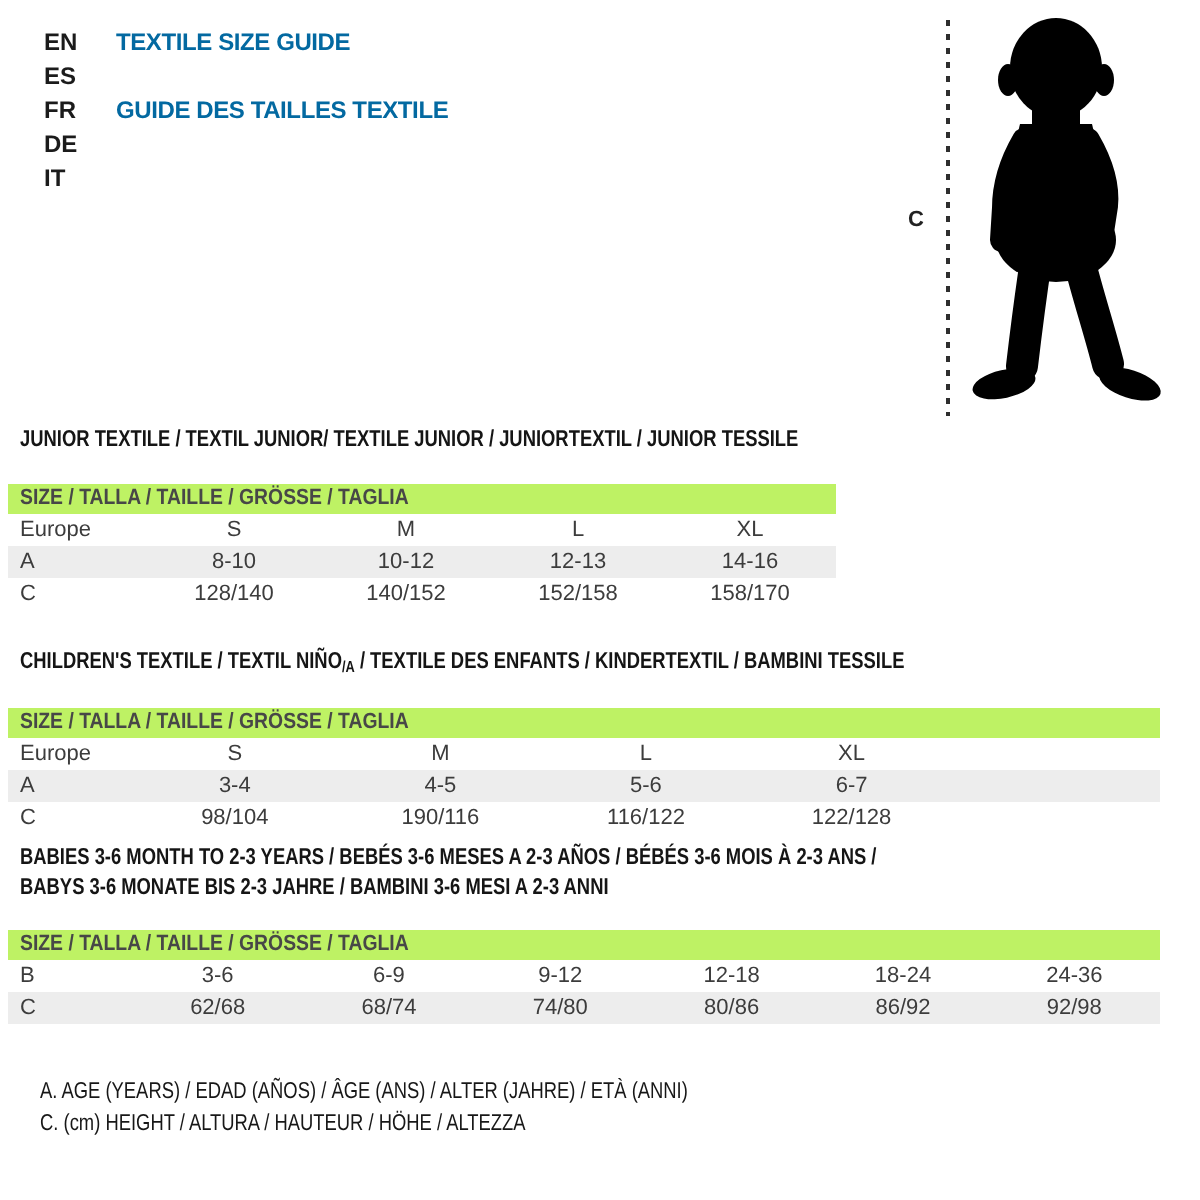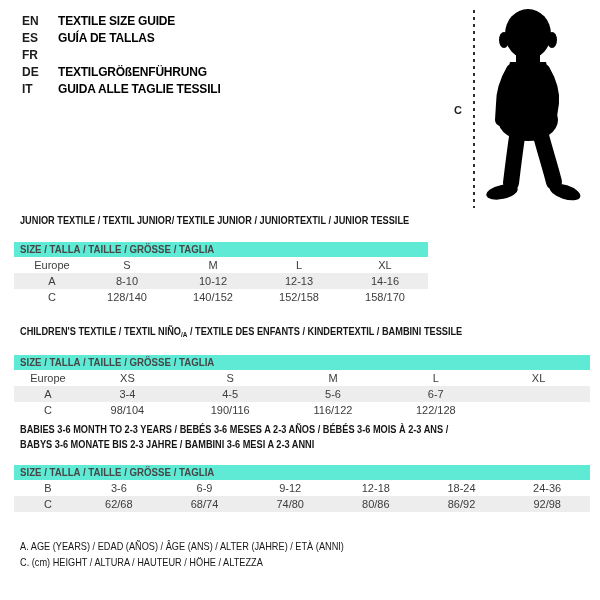--- a/index.html
+++ b/index.html
@@ -4,83 +4,81 @@
 <style>
   html,body{margin:0;padding:0;background:#fff;}
   .canvas{
     position:relative;width:600px;height:600px;background:#ffffff;overflow:hidden;
     font-family:"Liberation Sans",sans-serif;color:#1e1e1e;
   }
   
   .lang-list{position:absolute;left:22px;top:13px;}
   .lang-row{display:flex;height:17px;line-height:17px;}
   .lang-code{width:36px;font-size:12px;font-weight:700;color:#1b1b1b;}
-  .lang-title{font-size:12px;font-weight:700;color:#000000;letter-spacing:-0.2px;}
+  .lang-title{font-size:12px;font-weight:700;color:#0369a1;letter-spacing:-0.2px;}
   .cond{display:inline-block;transform:scaleX(0.88);transform-origin:0 50%;white-space:nowrap;}
   .cond80{display:inline-block;transform:scaleX(0.80);transform-origin:0 50%;white-space:nowrap;}
   
   .figure{position:absolute;left:452px;top:4px;width:146px;height:210px;}
   .dash-line{
     position:absolute;left:21px;top:6px;width:2px;height:198px;
     background:repeating-linear-gradient(to bottom,#2e2e2e 0 3px,transparent 3px 7px);
   }
   .height-label{position:absolute;left:2px;top:100px;font-size:11px;font-weight:700;color:#222;}
   .silhouette{position:absolute;left:28px;top:2px;}
   
-  .sec{position:absolute;left:14px;}
+  .sec{position:absolute;left:4px;}
   .sec-junior{top:213px;width:414px;}
   .sec-children{top:324px;width:576px;}
   .sec-babies{top:422px;width:576px;}
   .sec-title{padding-left:6px;font-size:11.5px;font-weight:700;color:#151515;line-height:14px;white-space:nowrap;}
   .sec-title sub{font-size:8px;vertical-align:-2px;}
   .sec-babies .sec-title{line-height:15px;}
   
   .size-table{width:100%;font-size:11px;color:#3c3c3c;}
   .sec-junior .size-table{margin-top:15px;}
   .sec-children .size-table{margin-top:13px;}
   .sec-babies .size-table{margin-top:13px;}
   .t-headerbar{
-    background:#5eead4;height:15px;line-height:15px;padding-left:6px;
+    background:#bef264;height:15px;line-height:15px;padding-left:6px;
     font-size:11px;font-weight:700;color:#474747;
   }
   .t-row{display:grid;height:16px;line-height:16px;align-items:center;}
   .t-row.shaded{background:#ededed;}
   .g4{grid-template-columns:70px repeat(4,1fr);}
   .g5{grid-template-columns:62px repeat(5,1fr);}
   .g6{grid-template-columns:62px repeat(6,1fr);}
   .t-cell{text-align:center;}
-  .t-label{text-align:center;padding-left:6px;}
+  .t-label{text-align:left;padding-left:6px;}
   
   .notes{position:absolute;left:20px;top:538px;}
   .note-line{height:16px;line-height:16px;font-size:11.5px;font-weight:400;color:#171717;white-space:nowrap;}
 </style>
 </head>
 <body>
 
 <div class="canvas">
 
   <div class="lang-list">
     <div class="lang-row">
       <span class="lang-code">EN</span>
       <span class="lang-title">TEXTILE SIZE GUIDE</span>
     </div>
     <div class="lang-row">
       <span class="lang-code">ES</span>
-      <span class="lang-title">GUÍA DE TALLAS</span>
     </div>
     <div class="lang-row">
       <span class="lang-code">FR</span>
+      <span class="lang-title">GUIDE DES TAILLES TEXTILE</span>
     </div>
     <div class="lang-row">
       <span class="lang-code">DE</span>
-      <span class="lang-title">TEXTILGRÖßENFÜHRUNG</span>
     </div>
     <div class="lang-row">
       <span class="lang-code">IT</span>
-      <span class="lang-title">GUIDA ALLE TAGLIE TESSILI</span>
     </div>
   </div>
 
   <div class="figure">
     <span class="height-label">C</span>
     <div class="dash-line"></div>
     <svg class="silhouette" width="112" height="204" viewBox="0 0 112 204" xmlns="http://www.w3.org/2000/svg">
       <g fill="#000000" stroke="none">
 
         <ellipse cx="24" cy="34" rx="5" ry="8"></ellipse>
@@ -144,21 +142,20 @@
   <section class="sec sec-children">
     <div class="sec-title">
       <span class="cond80"><span>CHILDREN'S TEXTILE / TEXTIL NIÑO</span><sub>/A</sub><span> / TEXTILE DES ENFANTS / KINDERTEXTIL / BAMBINI TESSILE</span></span>
     </div>
     <div class="size-table">
       <div class="t-headerbar">
         <span class="cond">SIZE / TALLA / TAILLE / GRÖSSE / TAGLIA</span>
       </div>
       <div class="t-row g5">
         <span class="t-label">Europe</span>
-        <span class="t-cell">XS</span>
         <span class="t-cell">S</span>
         <span class="t-cell">M</span>
         <span class="t-cell">L</span>
         <span class="t-cell">XL</span>
       </div>
       <div class="t-row g5 shaded">
         <span class="t-label">A</span>
         <span class="t-cell">3-4</span>
         <span class="t-cell">4-5</span>
         <span class="t-cell">5-6</span>

